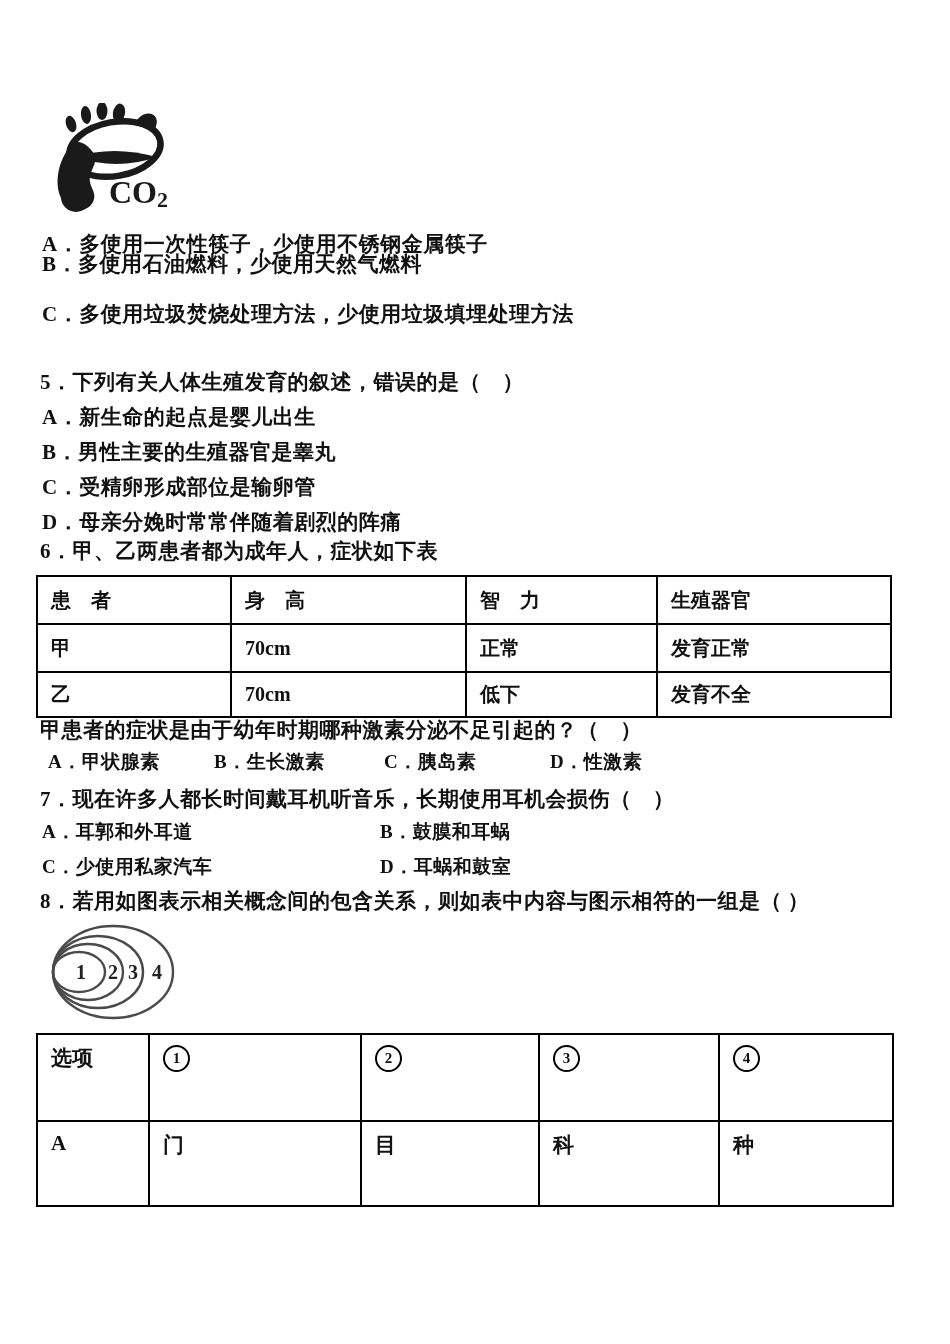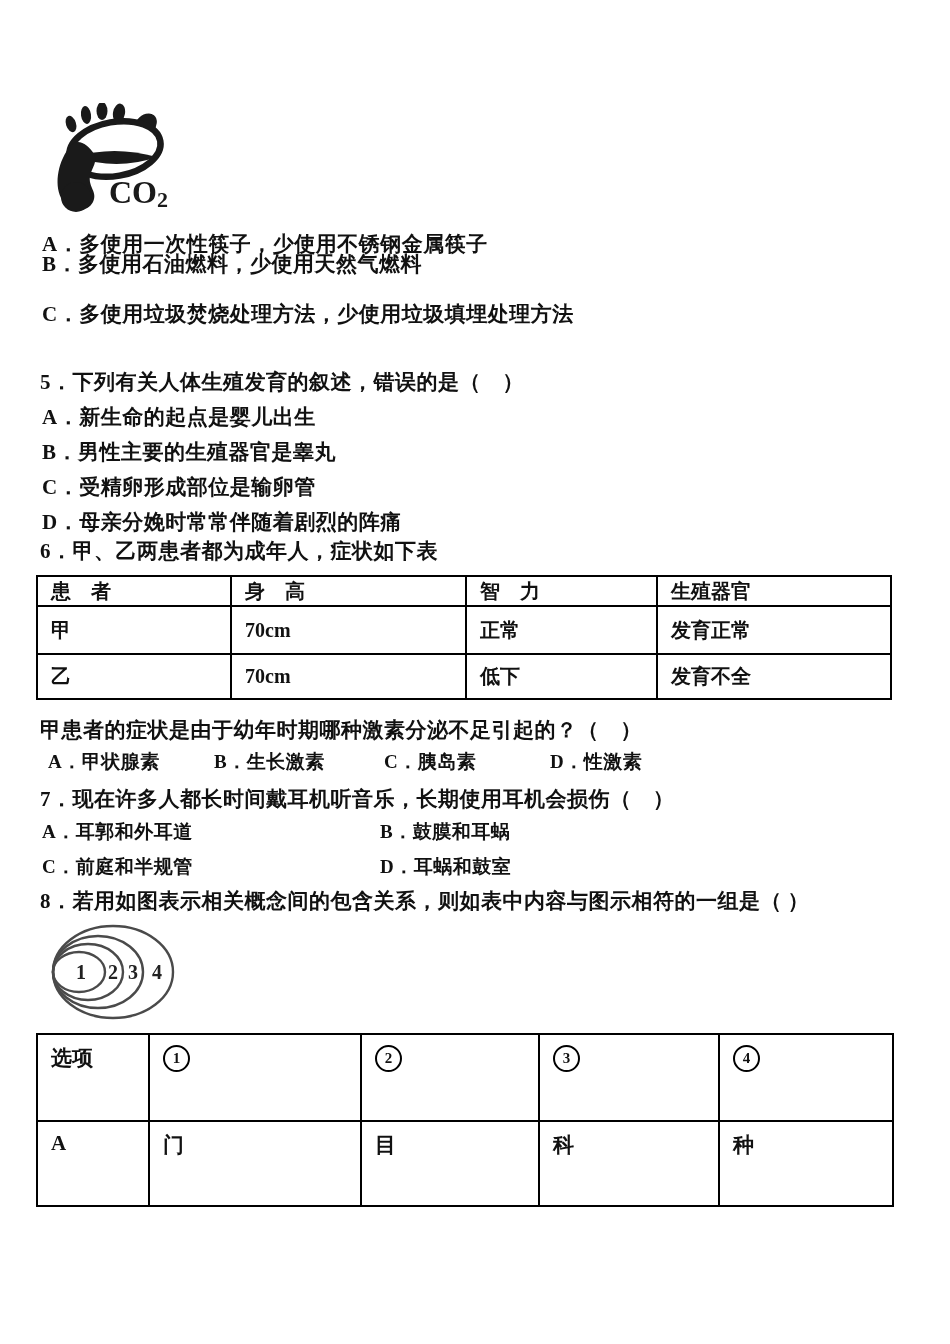--- a/index.html
+++ b/index.html
@@ -68,21 +68,21 @@
   <div class="line" style="left:40px;top:537px;">6．甲、乙两患者都为成年人，症状如下表</div>
 
   <table class="t1" style="left:36px;top:575px;width:854px;">
     <colgroup>
         <col style="width:194px">
         <col style="width:235px">
         <col style="width:191px">
         <col style="width:234px">
       </colgroup>
     <tbody>
-        <tr style="height:30px;margin-left:40px;">
+        <tr style="height:48px;margin-left:40px;">
       <td>患　者</td>
       <td>身　高</td>
       <td>智　力</td>
       <td>生殖器官</td>
     </tr>
     <tr style="height:48px;">
       <td>甲</td>
       <td>70cm</td>
       <td>正常</td>
       <td>发育正常</td>
@@ -98,21 +98,21 @@
 
   <div class="line" style="left:40px;top:716px;">甲患者的症状是由于幼年时期哪种激素分泌不足引起的？（　）</div>
   <span class="opt-inline" style="left:48px;top:748px;">A．甲状腺素</span>
   <span class="opt-inline" style="left:214px;top:748px;">B．生长激素</span>
   <span class="opt-inline" style="left:384px;top:748px;">C．胰岛素</span>
   <span class="opt-inline" style="left:550px;top:748px;">D．性激素</span>
 
   <div class="line" style="left:40px;top:785px;">7．现在许多人都长时间戴耳机听音乐，长期使用耳机会损伤（　）</div>
   <span class="opt-inline" style="left:42px;top:818px;">A．耳郭和外耳道</span>
   <span class="opt-inline" style="left:380px;top:818px;">B．鼓膜和耳蜗</span>
-  <span class="opt-inline" style="left:42px;top:853px;">C．前庭和半规管</span>
+  <span class="opt-inline" style="left:42px;top:853px;">C．少使用私家汽车</span>
   <span class="opt-inline" style="left:380px;top:853px;">D．耳蜗和鼓室</span>
 
   <div class="line" style="left:40px;top:887px;">8．若用如图表示相关概念间的包含关系，则如表中内容与图示相符的一组是（ ）</div>
 
   <svg style="left:43px;top:922px;" width="150" height="100" viewBox="0 0 150 100">
     <ellipse cx="70" cy="50" rx="60" ry="46" fill="none" stroke="#4a4a4a" stroke-width="2.4"></ellipse>
     <ellipse cx="55" cy="50" rx="45" ry="36" fill="none" stroke="#4a4a4a" stroke-width="2.4"></ellipse>
     <ellipse cx="45" cy="50" rx="35" ry="28" fill="none" stroke="#4a4a4a" stroke-width="2.4"></ellipse>
     <ellipse cx="36" cy="50" rx="26" ry="20" fill="none" stroke="#4a4a4a" stroke-width="2.4"></ellipse>
     <text class="svgtxt" x="33" y="57" font-size="20" font-weight="bold" fill="#222">1</text>

